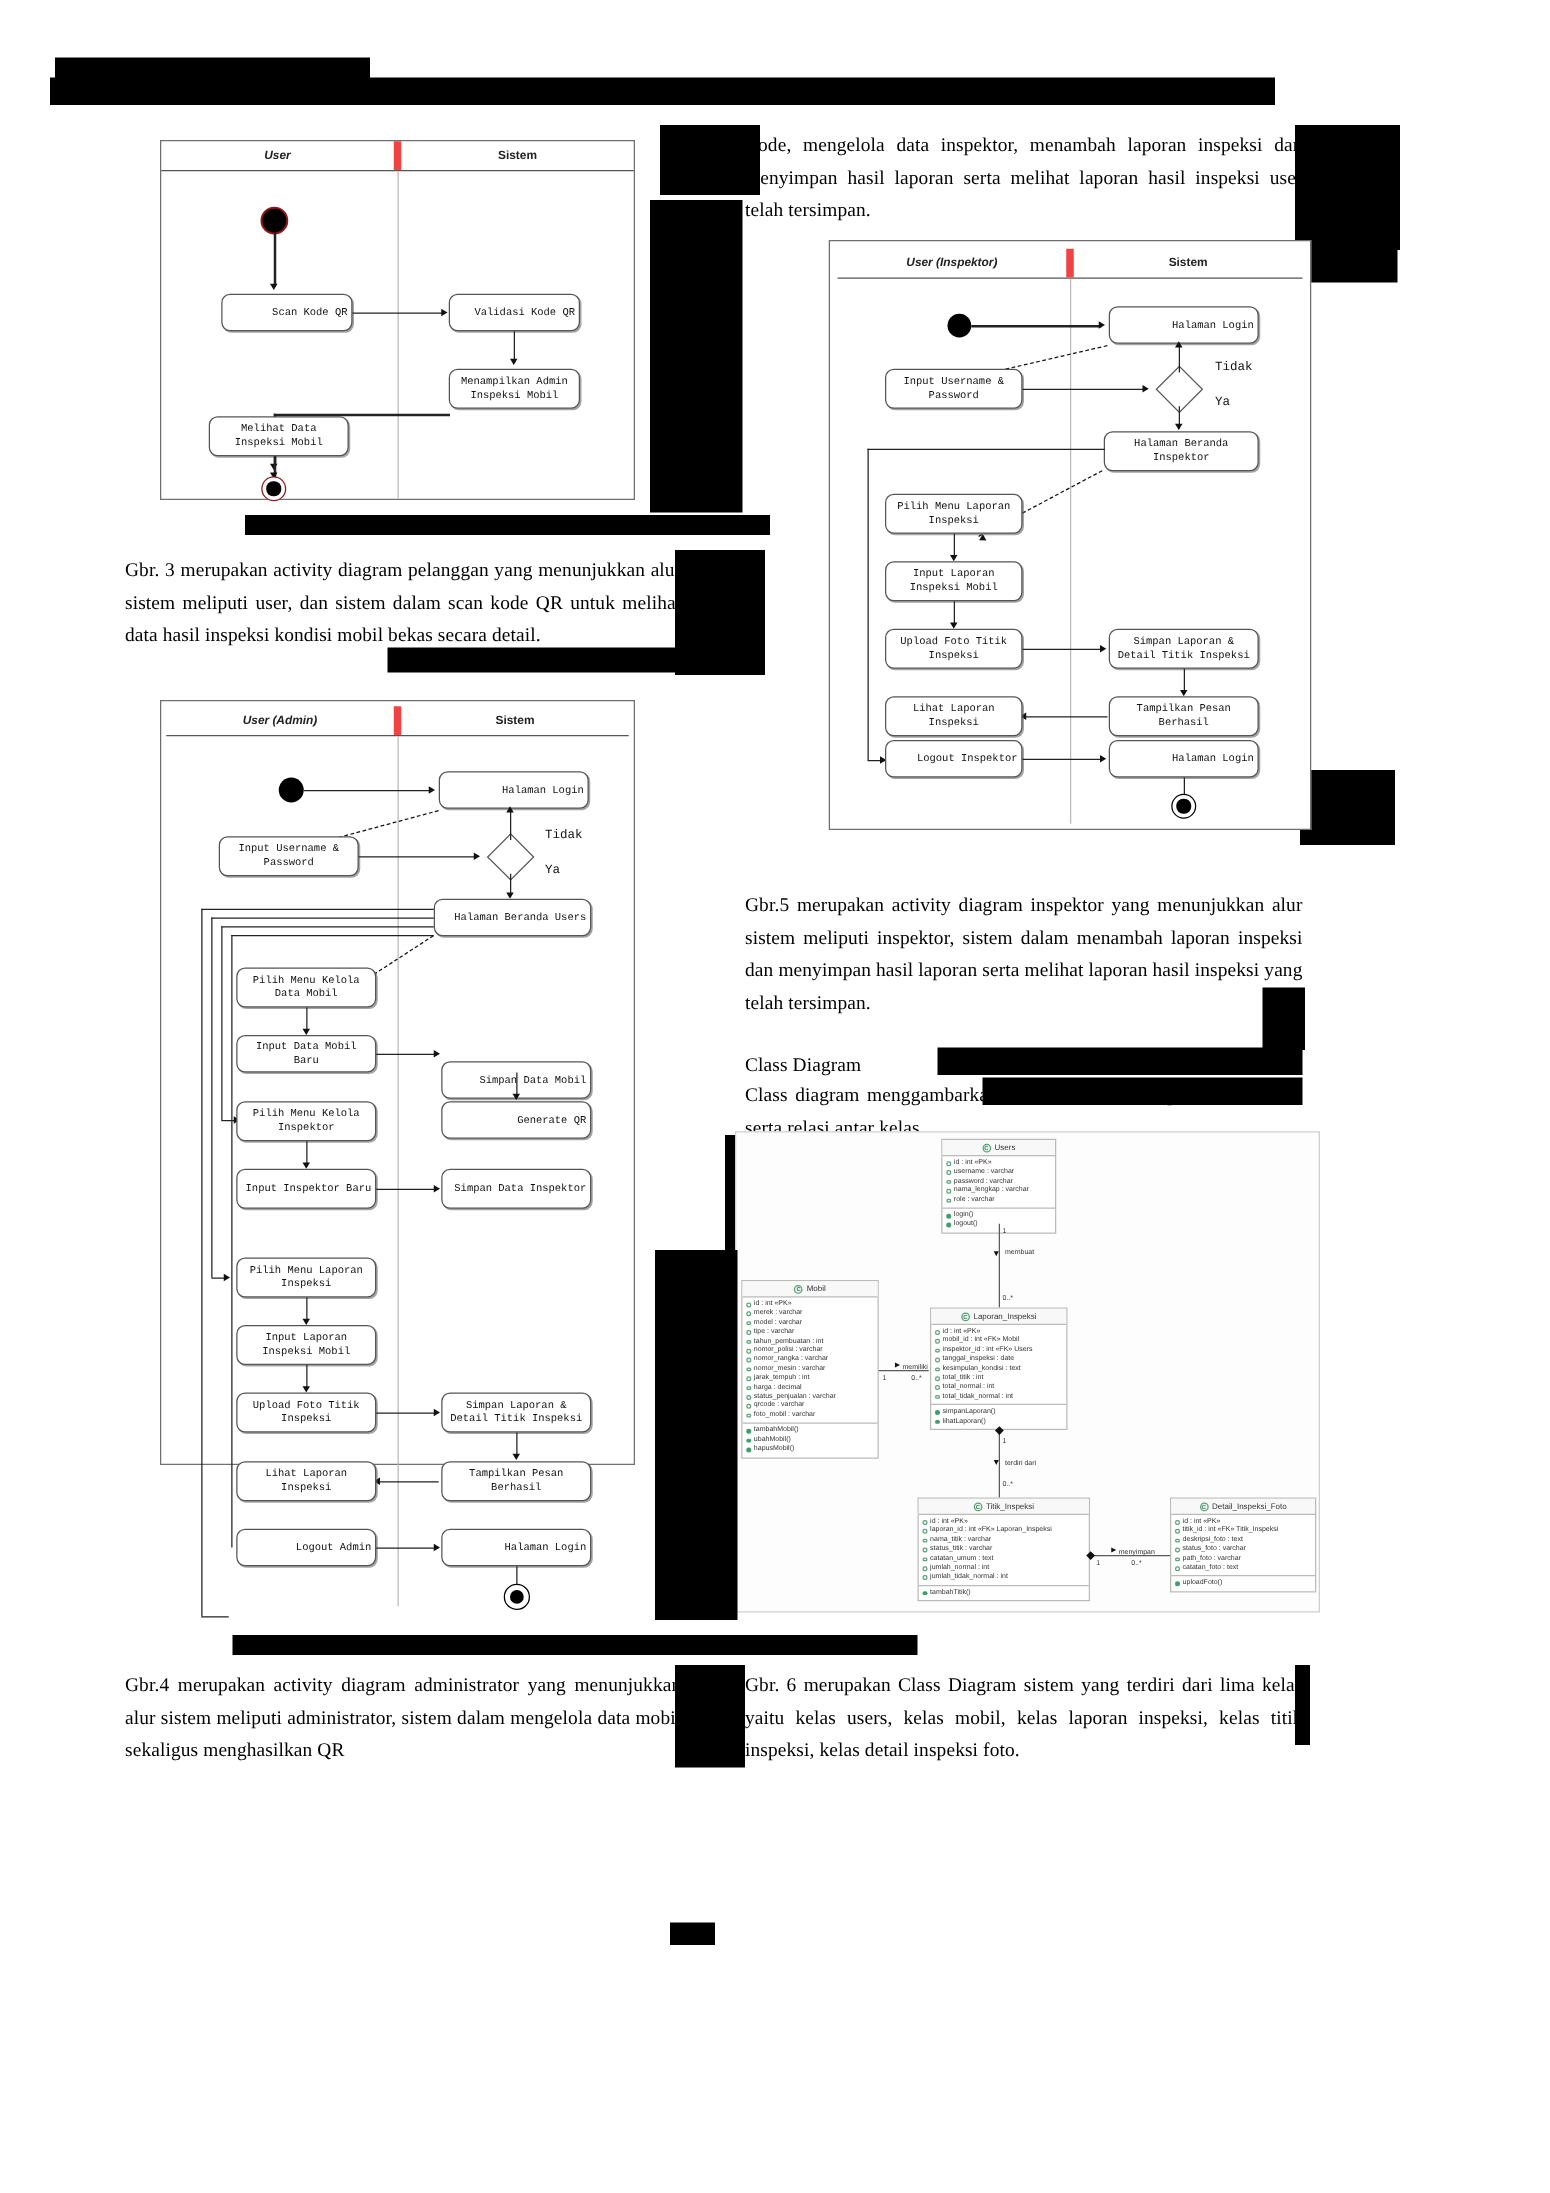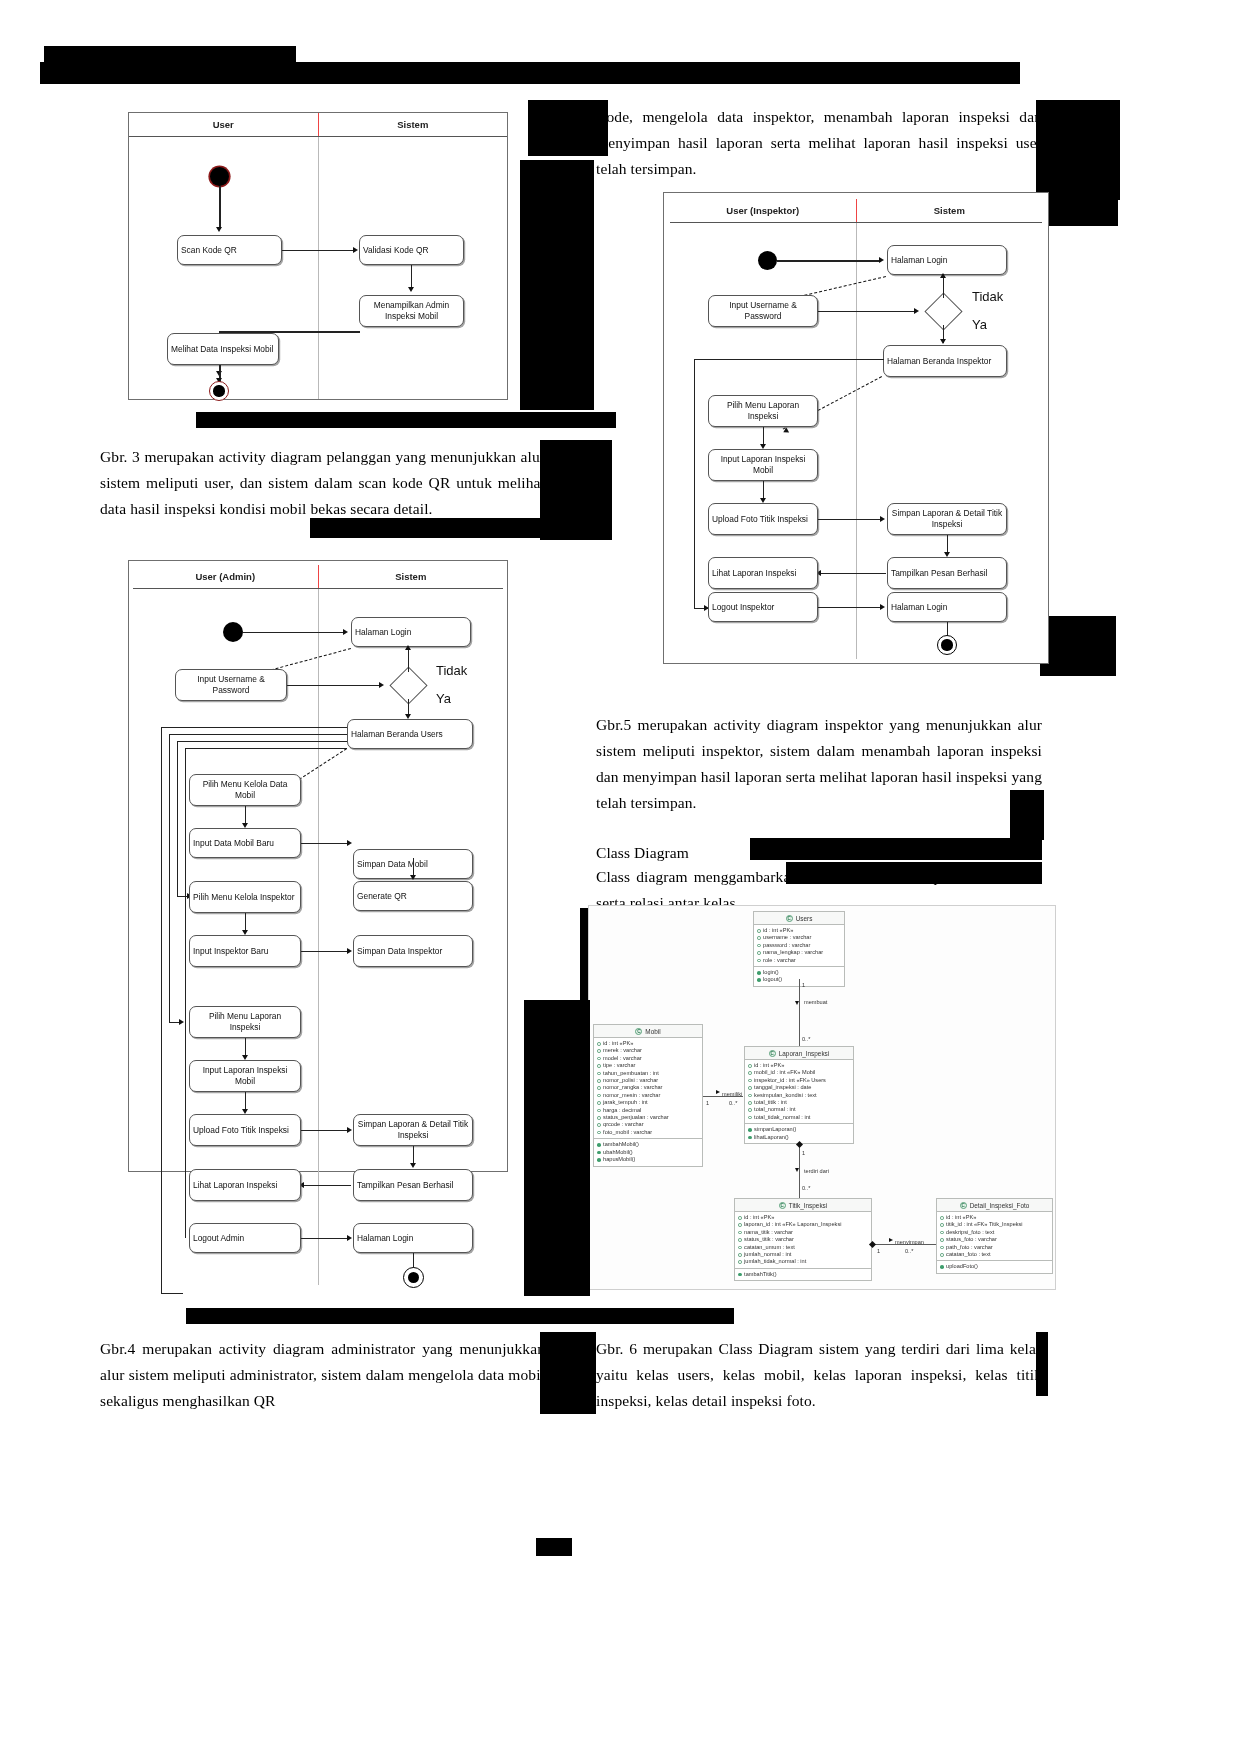--- a/index.html
+++ b/index.html
@@ -41,38 +41,38 @@
   }
   .swim-head > div {
     flex:1;
     text-align:center;
     font-family:"Liberation Sans", sans-serif;
     font-weight:bold;
     font-size:9.5px;
     color:#222;
     line-height:24px;
   }
-  .swim-head > div:first-child { border-right:1px solid #ef4444; }
+  .swim-head > div:first-child { border-right:6px solid #ef4444;font-style:italic; }
   .swim-body { position:relative; }
   .swim-divider {
     position:absolute; top:0; bottom:0;
     width:1px; background:#b9b9b9;
   }
   
   .node {
     position:absolute;
     border:1px solid #555;
     border-radius:7px;
     background:#fff;
-    font-family:Liberation Sans, sans-serif;
+    font-family:Liberation Mono, monospace;
     font-size:8.4px;
     color:#111;
     display:flex;
     align-items:center;
-    justify-content:flex-start;
+    justify-content:flex-end;
     text-align:center;
     line-height:11px;
     padding:2px 3px;
     box-shadow:1.2px 1.2px 0 rgba(90,90,90,.55);
   }
   .start-node {
     position:absolute;
     border-radius:50%;
     background:#000;
   }
@@ -90,22 +90,22 @@
     width:62%; height:62%;
   }
   .diamond {
     position:absolute;
     border:1px solid #555;
     background:#fff;
     transform:rotate(45deg);
   }
   .lbl {
     position:absolute;
-    font-family:Liberation Sans, sans-serif;
-    font-size:13px;
+    font-family:Liberation Mono, monospace;
+    font-size:10px;
     color:#111;
   }
   
   .ln { position:absolute; background:#222; }
   .ln.h { height:1px; }
   .ln.v { width:1px; }
   .ln.thick.h { height:1.6px; }
   .ln.thick.v { width:1.6px; }
   .arw { position:absolute; width:0; height:0; }
   .arw.right { border-top:3.4px solid transparent; border-bottom:3.4px solid transparent; border-left:5.5px solid #111; }

